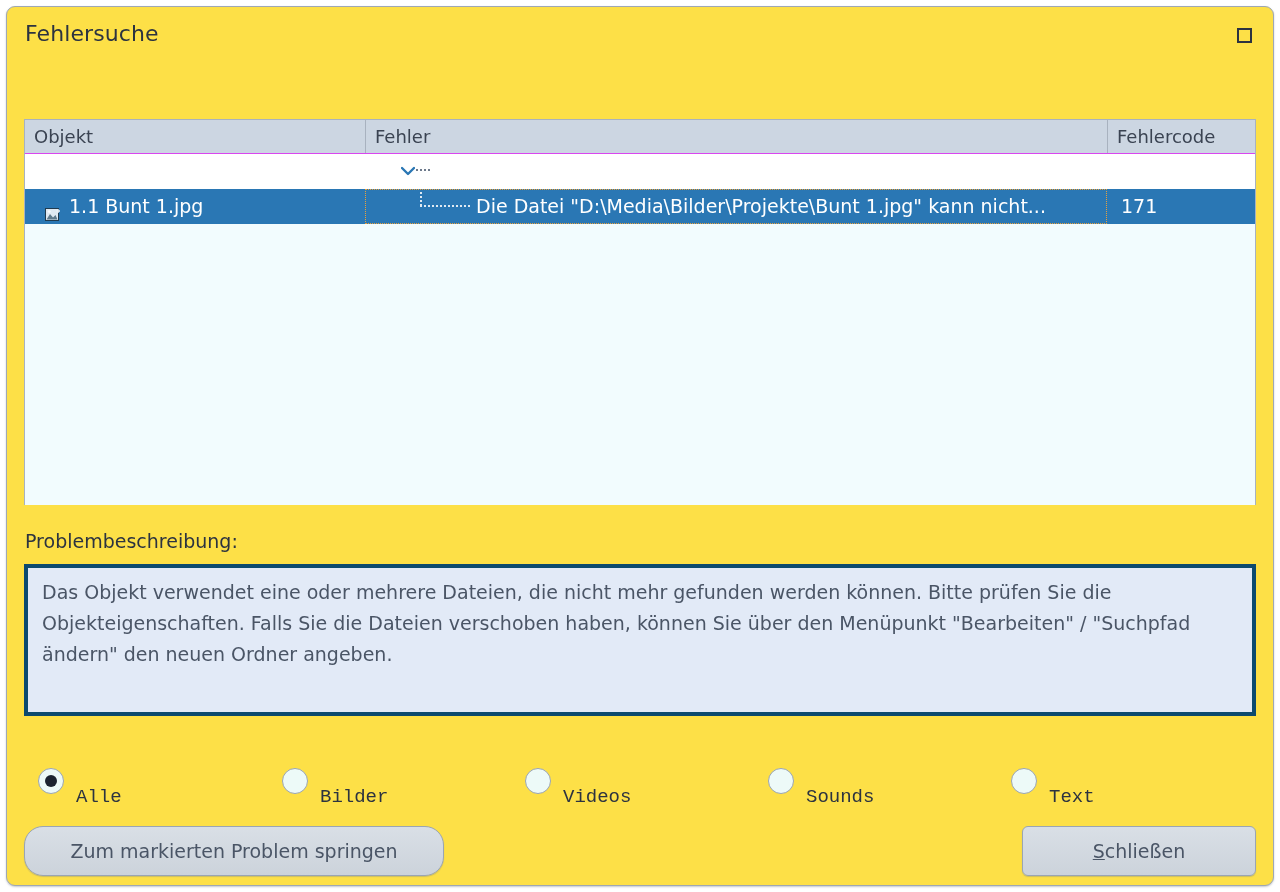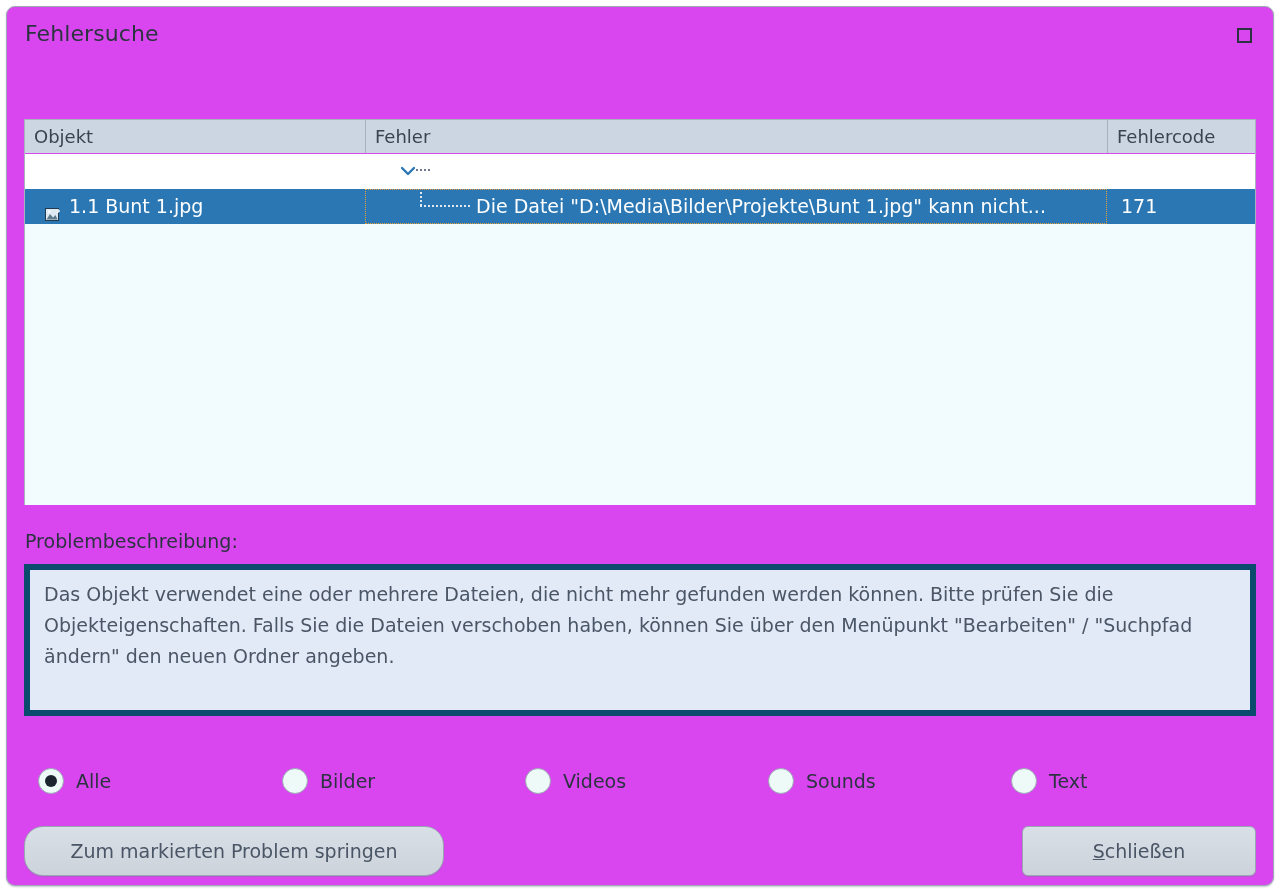--- a/index.html
+++ b/index.html
@@ -11,21 +11,21 @@
     font-family: "DejaVu Sans", "Liberation Sans", sans-serif;
     overflow: hidden;
   }
 
   #dialog {
     position: absolute;
     left: 6px;
     top: 6px;
     width: 1268px;
     height: 880px;
-    background: #d946ef;
+    background: #fde047;
     border: 1px solid #9fa8b4;
     border-radius: 9px;
     box-sizing: border-box;
     box-shadow: 0 1px 2px rgba(90,100,115,0.35);
   }
 
   
   #titlebar {
     position: absolute;
     left: 0; top: 0;
@@ -222,21 +222,21 @@
     font-size: 19px;
     color: #2c3340;
     white-space: nowrap;
   }
   #description-box {
     position: absolute;
     left: 17px;
     top: 557px;
     width: 1232px;
     height: 152px;
-    border: 6px solid #0c4a6e;
+    border: 4px solid #0c4a6e;
     box-sizing: border-box;
     background: #e2eaf7;
     padding: 9px 14px;
     font-size: 19px;
     line-height: 31px;
     color: #4a5566;
     overflow: hidden;
   }
 
   
@@ -270,26 +270,27 @@
     left: 6px;
     top: 6px;
     width: 12px;
     height: 12px;
     background: #1c2430;
     border-radius: 50%;
   }
   .radio-label {
     position: absolute;
     left: 38px;
-    top: 0;
+    top: 16px;
     height: 56px;
     line-height: 56px;
     font-size: 19px;
     color: #2c3340;
     white-space: nowrap;
+    font-family: Liberation Mono, monospace;
   }
 
   
   .dlg-button {
     position: absolute;
     background: linear-gradient(to bottom, #d9dfe6 0%, #ccd3db 100%);
     border: 1px solid #9aa5b3;
     border-radius: 6px;
     box-sizing: border-box;
     font-size: 19px;

